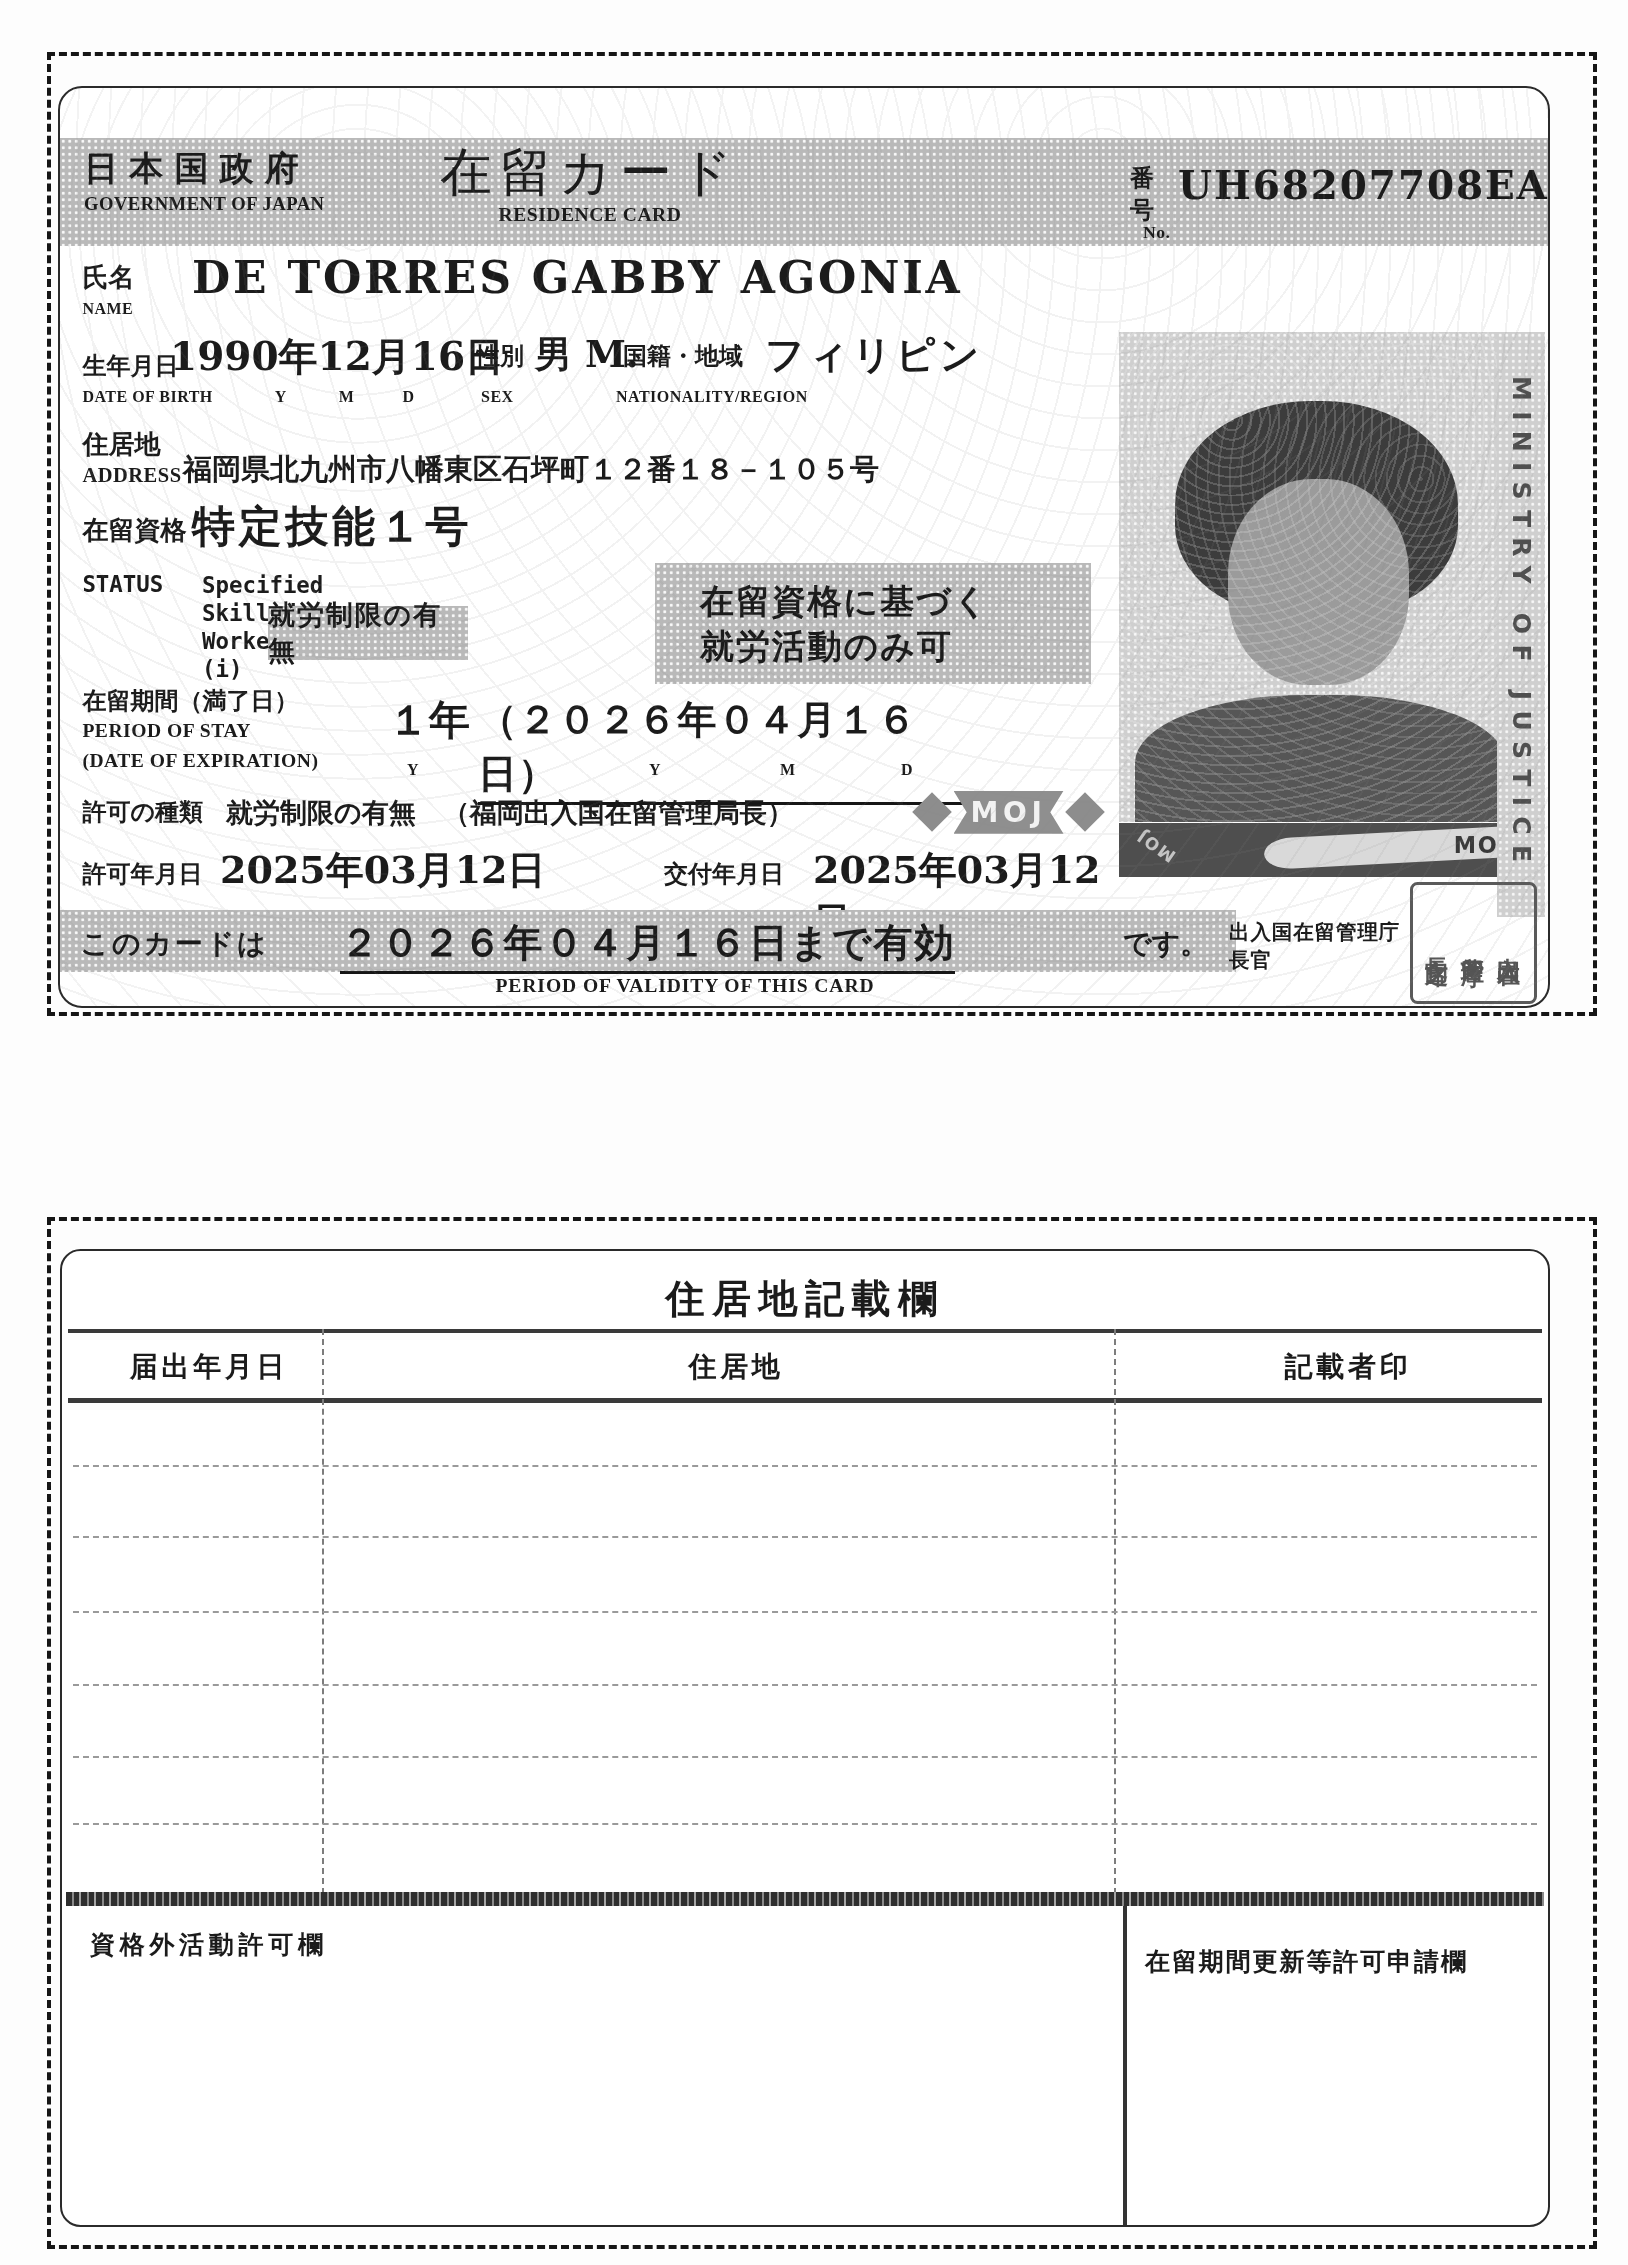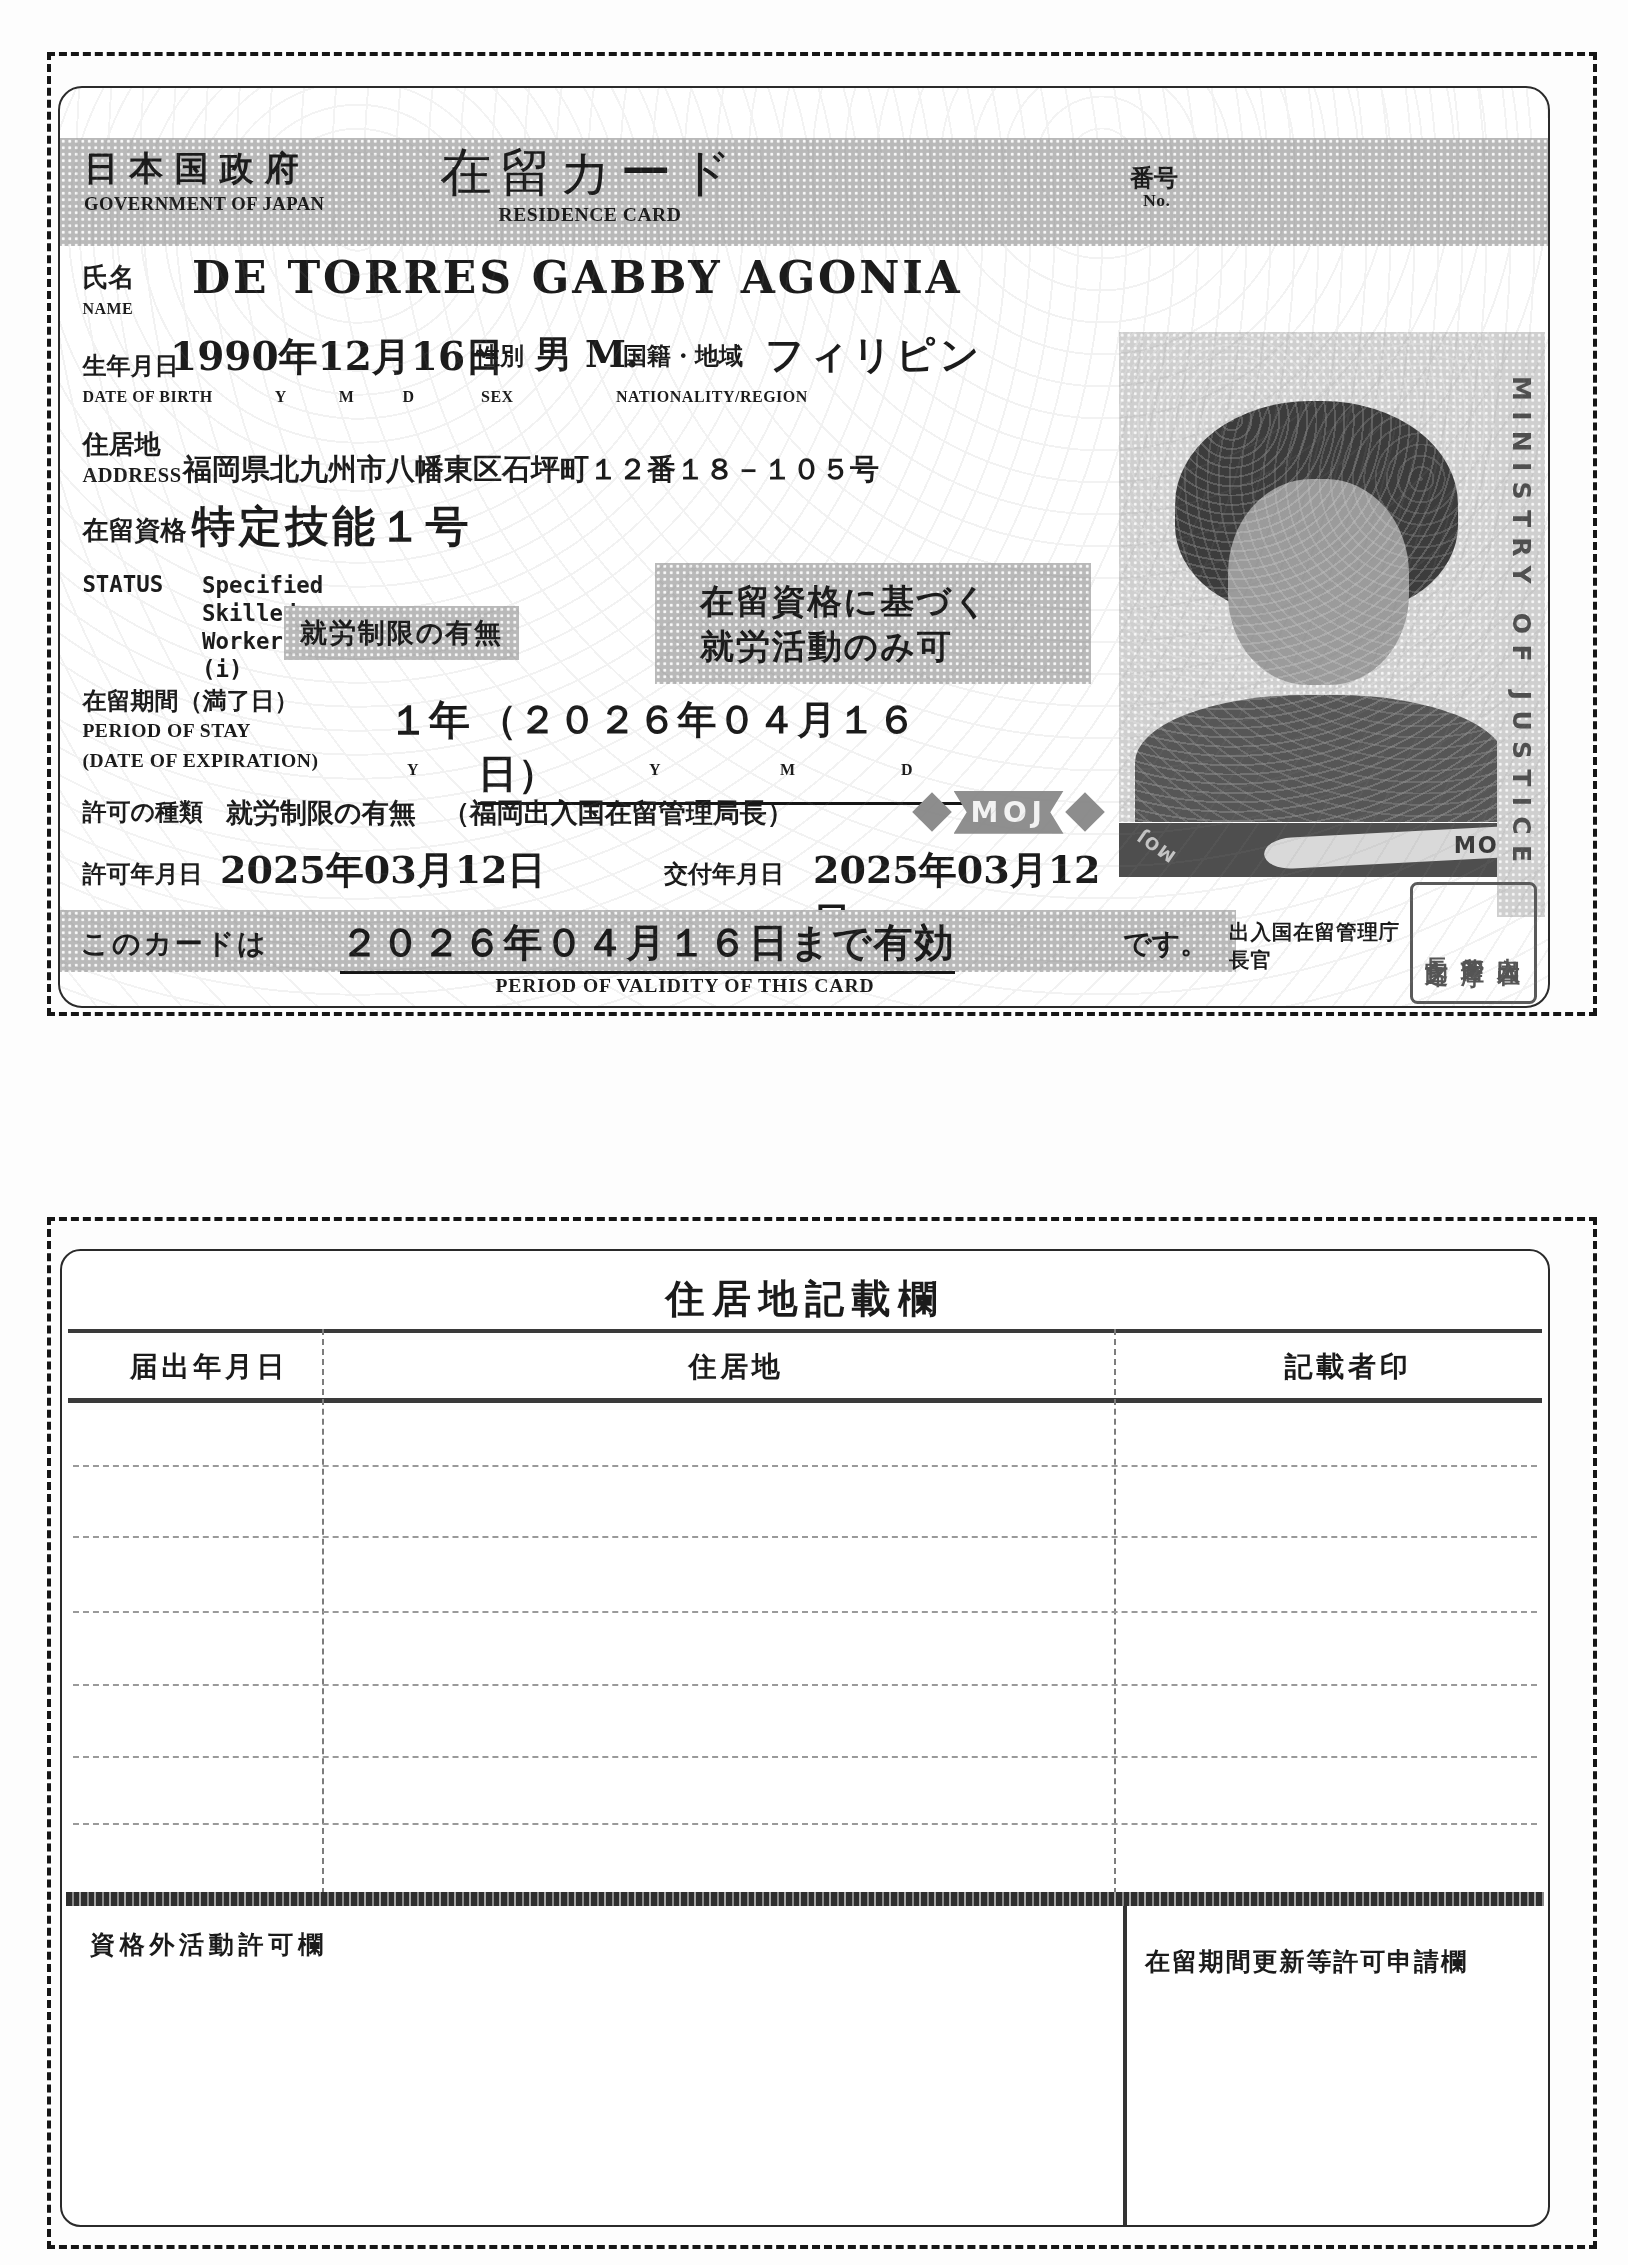--- a/index.html
+++ b/index.html
@@ -94,20 +94,21 @@
       </div>
       <div class="abs" style="left:362px;top:0;width:336px;text-align:center;">
         <div style="font-size:52px;font-weight:normal;letter-spacing:7.5px;">在留カード</div>
         <div class="en-label" style="font-size:19.6px;margin-top:-3.7px;">RESIDENCE CARD</div>
       </div>
       <div class="abs" style="left:1070px;top:24px;display:flex;align-items:flex-start;gap:7.5px;">
         <div style="text-align:left;">
           <div style="font-size:24px;font-weight:bold;">番号</div>
           <div class="en-label" style="font-size:17.7px;margin-left:13px;margin-top:-3.7px;">No.</div>
         </div>
+        <div style="font-size:39px;font-weight:bold;letter-spacing:1.9px;">UH68207708EA</div>
       </div>
     </div>
 
     <div class="abs" style="left:0;top:164px;width:1025px;height:78px;">
       <div class="abs jp-label" style="left:22.4px;top:7.5px;font-size:26px;">氏名</div>
       <div class="abs en-label" style="left:22.4px;top:48px;">NAME</div>
       <div class="abs big" style="left:132px;top:0;font-size:44px;letter-spacing:2.8px;">DE TORRES GABBY AGONIA</div>
     </div>
 
     <div class="abs" style="left:0;top:244px;width:1063px;height:89px;">
@@ -136,21 +137,21 @@
     <div class="abs" style="left:0;top:421px;width:597px;height:177px;">
       <div class="abs jp-label" style="left:22.4px;top:3.7px;font-size:26px;">在留資格</div>
       <div class="abs big" style="left:132px;top:-11.2px;font-size:43px;letter-spacing:3.7px;">特定技能１号</div>
       <div class="abs mono" style="left:22.4px;top:62px;font-size:22.4px;">STATUS</div>
       <div class="abs mono pre" style="left:142px;top:62px;font-size:22.4px;line-height:1.25;">Specified
 Skilled
 Worker
 (i)</div>
     </div>
 
-    <div class="abs halftone" style="left:224px;top:518px;width:235px;height:54px;display:flex;align-items:center;justify-content:center;">
+    <div class="abs halftone" style="left:208px;top:518px;width:200px;height:54px;display:flex;align-items:center;justify-content:center;">
       <span style="font-size:27px;font-weight:bold;letter-spacing:1.9px;">就労制限の有無</span>
     </div>
     <div class="abs halftone" style="left:595px;top:475px;width:436px;height:121px;display:flex;align-items:center;">
       <span class="pre" style="font-size:34px;font-weight:bold;margin-left:45px;line-height:1.3;letter-spacing:1.9px;">在留資格に基づく
 就労活動のみ可</span>
     </div>
 
     <div class="abs" style="left:0;top:597px;width:932px;height:97px;">
       <div class="abs jp-label" style="left:22.4px;top:0;">在留期間（満了日）</div>
       <div class="abs en-label" style="left:22.4px;top:35px;font-size:19.6px;">PERIOD OF STAY</div>

